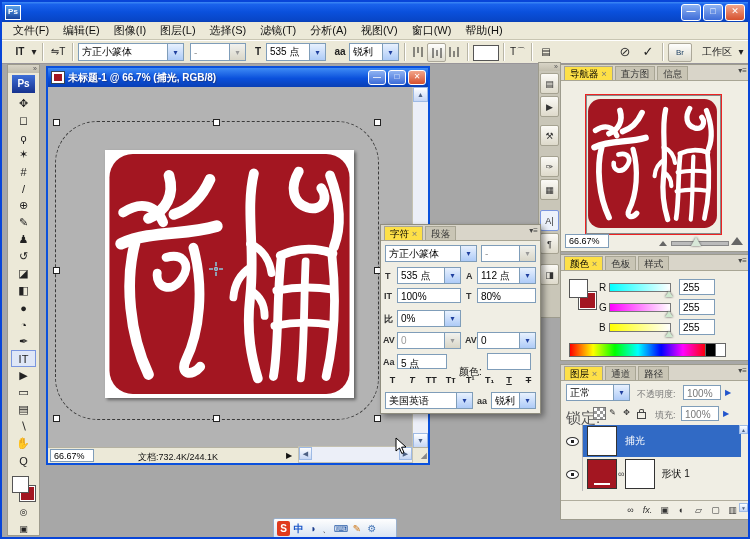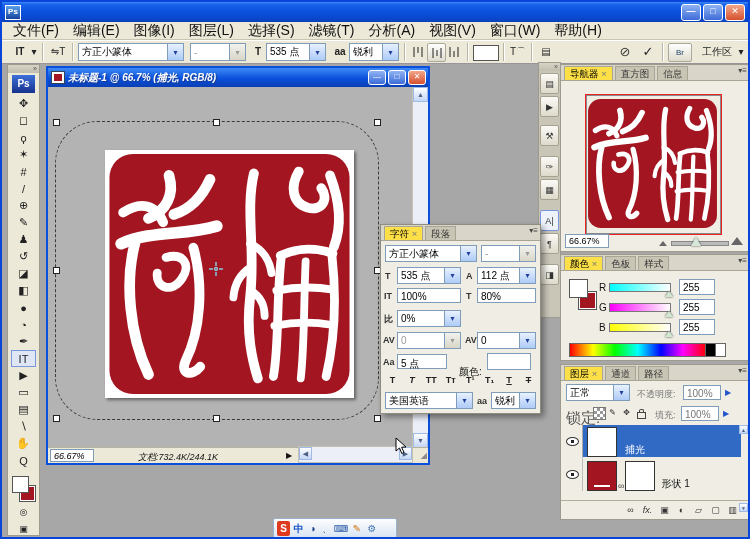--- a/index.html
+++ b/index.html
@@ -6,21 +6,21 @@
   body{width:750px;height:539px;font-family:"Liberation Sans","DejaVu Sans",sans-serif;}
   .app{position:relative;width:750px;height:539px;box-sizing:border-box;border:2px solid #0845D8;background:#A7A7A7;overflow:hidden;}
   
   .titlebar{position:absolute;left:0;top:0;right:0;height:20px;background:linear-gradient(180deg,#3E8BF5 0%,#1A63EC 12%,#0A50DC 50%,#0846C8 90%,#0A3FB4 100%);display:flex;align-items:center;padding-left:3px;color:#fff;}
   .titlebar .appicon{width:14px;height:13px;background:linear-gradient(#5AA0E8,#17449E);border:1px solid #fff;font-size:8px;font-weight:bold;color:#fff;text-align:center;line-height:12px;margin-right:4px;}
   .titlebar .t{font-size:11px;font-weight:bold;text-shadow:1px 1px 1px #1a3a8a;}
   .winbtns{position:absolute;right:3px;top:2px;display:flex;gap:2px;}
   .xpb{width:18px;height:15px;border:1px solid #fff;border-radius:3px;background:linear-gradient(#8FB3F2,#3D6CD8);color:#fff;font-size:9px;line-height:13px;text-align:center;font-weight:bold;}
   .xpb.close{background:linear-gradient(#F2A58B,#D6512E);}
   .menubar{position:absolute;left:0;top:20px;right:0;height:17px;background:#ECE9D8;border-bottom:1px solid #C8C5B2;display:flex;align-items:center;padding-left:4px;}
-  .mi{font-size:14px;color:#111;padding:1px 7px;}
+  .mi{font-size:11px;color:#111;padding:1px 7px;}
   .optbar{position:absolute;left:0;top:38px;right:0;height:22px;background:#ECE9D8;border-top:1px solid #fff;border-bottom:1px solid #98959A;}
   .sep{position:absolute;top:2px;height:18px;width:1px;background:#b9b6a6;box-shadow:1px 0 0 #fff;}
   .tbico{position:absolute;top:2px;height:17px;display:flex;align-items:center;justify-content:center;font-size:10px;color:#222;}
   .tbtn{border:1px solid #ACA899;background:linear-gradient(#FEFEFC,#DFDCCE);border-radius:2px;}
   
   .combo{position:absolute;height:18px;background:#fff;border:1px solid #7F9DB9;display:flex;align-items:center;box-sizing:border-box;}
   .combo .tx{flex:1;padding-left:3px;font-size:10px;white-space:nowrap;overflow:hidden;}
   .combo .ar{width:15px;align-self:stretch;background:linear-gradient(#E8F1FE,#AECBF7);border-left:1px solid #7F9DB9;color:#1F3F9F;font-size:8px;display:flex;align-items:center;justify-content:center;}
   .combo.gray .tx{color:#9a9a9a;}
   .combo.gray .ar{background:linear-gradient(#F2F2EE,#D9D6C8);color:#999;}
@@ -28,21 +28,21 @@
   .lbl{position:absolute;font-size:10px;color:#111;white-space:nowrap;}
   
   .toolbox{position:absolute;left:5px;top:62px;width:31px;height:470px;background:#ECE9D8;border:1px solid #9D9B8D;}
   .palhead{height:8px;background:linear-gradient(#D8D4C6,#C2BEAE);font-size:7px;color:#555;text-align:right;line-height:8px;padding-right:2px;}
   .pslogo{width:23px;height:18px;margin:2px auto;background:linear-gradient(#3E6FD8,#16328E);color:#fff;font-weight:bold;font-size:10px;text-align:center;line-height:18px;}
   .tool{width:25px;height:17px;margin:0 auto;display:flex;align-items:center;justify-content:center;font-size:11px;color:#222;}
   .tool.on{border:1px solid #7A96DF;background:#DFE7F7;box-sizing:border-box;}
   .swatches{position:relative;width:28px;height:30px;margin:4px auto 0;}
   .sw{position:absolute;width:15px;height:15px;border:1px solid #555;box-shadow:0 0 0 1px #fff inset;}
   
-  .docwin{position:absolute;left:44px;top:64px;width:384px;height:399px;border:2px solid #0A50DC;box-sizing:border-box;background:#f9a8d4;font-style:italic;}
+  .docwin{position:absolute;left:44px;top:64px;width:384px;height:399px;border:2px solid #0A50DC;box-sizing:border-box;background:#f9a8d4;}
   .doctitle{position:absolute;left:0;top:0;right:0;height:19px;background:linear-gradient(180deg,#3E8BF5,#0A50DC 55%,#0A3FB4);display:flex;align-items:center;color:#fff;padding-left:3px;}
   .doctitle .dico{width:12px;height:11px;background:#fff;border:1px solid #345;margin-right:3px;position:relative;}
   .doctitle .dico i{position:absolute;inset:2px;background:#A31621;}
   .doctitle .t{font-size:10px;font-weight:bold;text-shadow:1px 1px 1px #1a3a8a;}
   .docbtns{position:absolute;right:2px;top:2px;display:flex;gap:2px;}
   .docbtns .xpb{width:16px;height:13px;line-height:11px;font-size:8px;}
   .doccli{position:absolute;left:0;top:19px;right:0;bottom:0;background:#B3B3B3;overflow:hidden;}
   .canvas{position:absolute;left:57px;top:63px;width:249px;height:248px;background:#fff;box-shadow:2px 2px 3px rgba(0,0,0,.45);}
   .xformbox{position:absolute;left:7px;top:34px;width:322px;height:297px;border:1px dashed #3a3a3a;border-radius:42px;}
   .handle{position:absolute;width:5px;height:5px;background:#fff;border:1px solid #222;}
@@ -67,21 +67,21 @@
   .thumbwrap{position:absolute;border:1px solid #888;outline:1px solid #E22;}
   .slider-track{position:absolute;height:3px;background:#bbb;border:1px solid #888;}
   .tri{width:0;height:0;position:absolute;}
   .chan .track{position:absolute;height:9px;border:1px solid #777;box-sizing:border-box;}
   .ramp{position:absolute;height:12px;border:1px solid #666;background:linear-gradient(90deg,#f00,#ff0 17%,#0f0 33%,#0ff 50%,#00f 67%,#f0f 83%,#f00);}
   .lockico{position:absolute;width:11px;height:11px;font-size:8px;text-align:center;line-height:11px;color:#333;}
   .checker{background-image:linear-gradient(45deg,#999 25%,transparent 25%,transparent 75%,#999 75%),linear-gradient(45deg,#999 25%,#fff 25%,#fff 75%,#999 75%);background-size:6px 6px;background-position:0 0,3px 3px;border:1px solid #777;}
   .lockpad{position:absolute;width:7px;height:5px;border:1px solid #444;}
   .lockpad:before{content:"";position:absolute;left:1px;top:-4px;width:3px;height:3px;border:1px solid #444;border-bottom:none;border-radius:2px 2px 0 0;}
   .eye{width:11px;height:7px;border:1px solid #333;border-radius:50%;background:radial-gradient(circle,#222 1.5px,#fff 1.8px);}
-  .lrow{position:absolute;left:1px;right:8px;display:flex;align-items:flex-end;}
+  .lrow{position:absolute;left:1px;right:8px;display:flex;align-items:center;}
   .lthumb{width:28px;height:28px;background:#fff;border:1px solid #333;display:flex;align-items:center;justify-content:center;font-weight:bold;font-size:15px;}
   .botico{font-size:9px;color:#333;width:17px;text-align:center;}
   
   .ime{position:absolute;left:271px;top:516px;width:116px;height:19px;background:linear-gradient(#FEFEFE,#D7E3F2);border:1px solid #9AB0CC;border-radius:2px;display:flex;align-items:center;gap:2px;padding:0 3px;z-index:50;}
   .imei{font-size:10px;line-height:15px;text-align:center;min-width:13px;}
 </style>
 </head>
 <body>
 
 <svg width="0" height="0" style="position:absolute">

